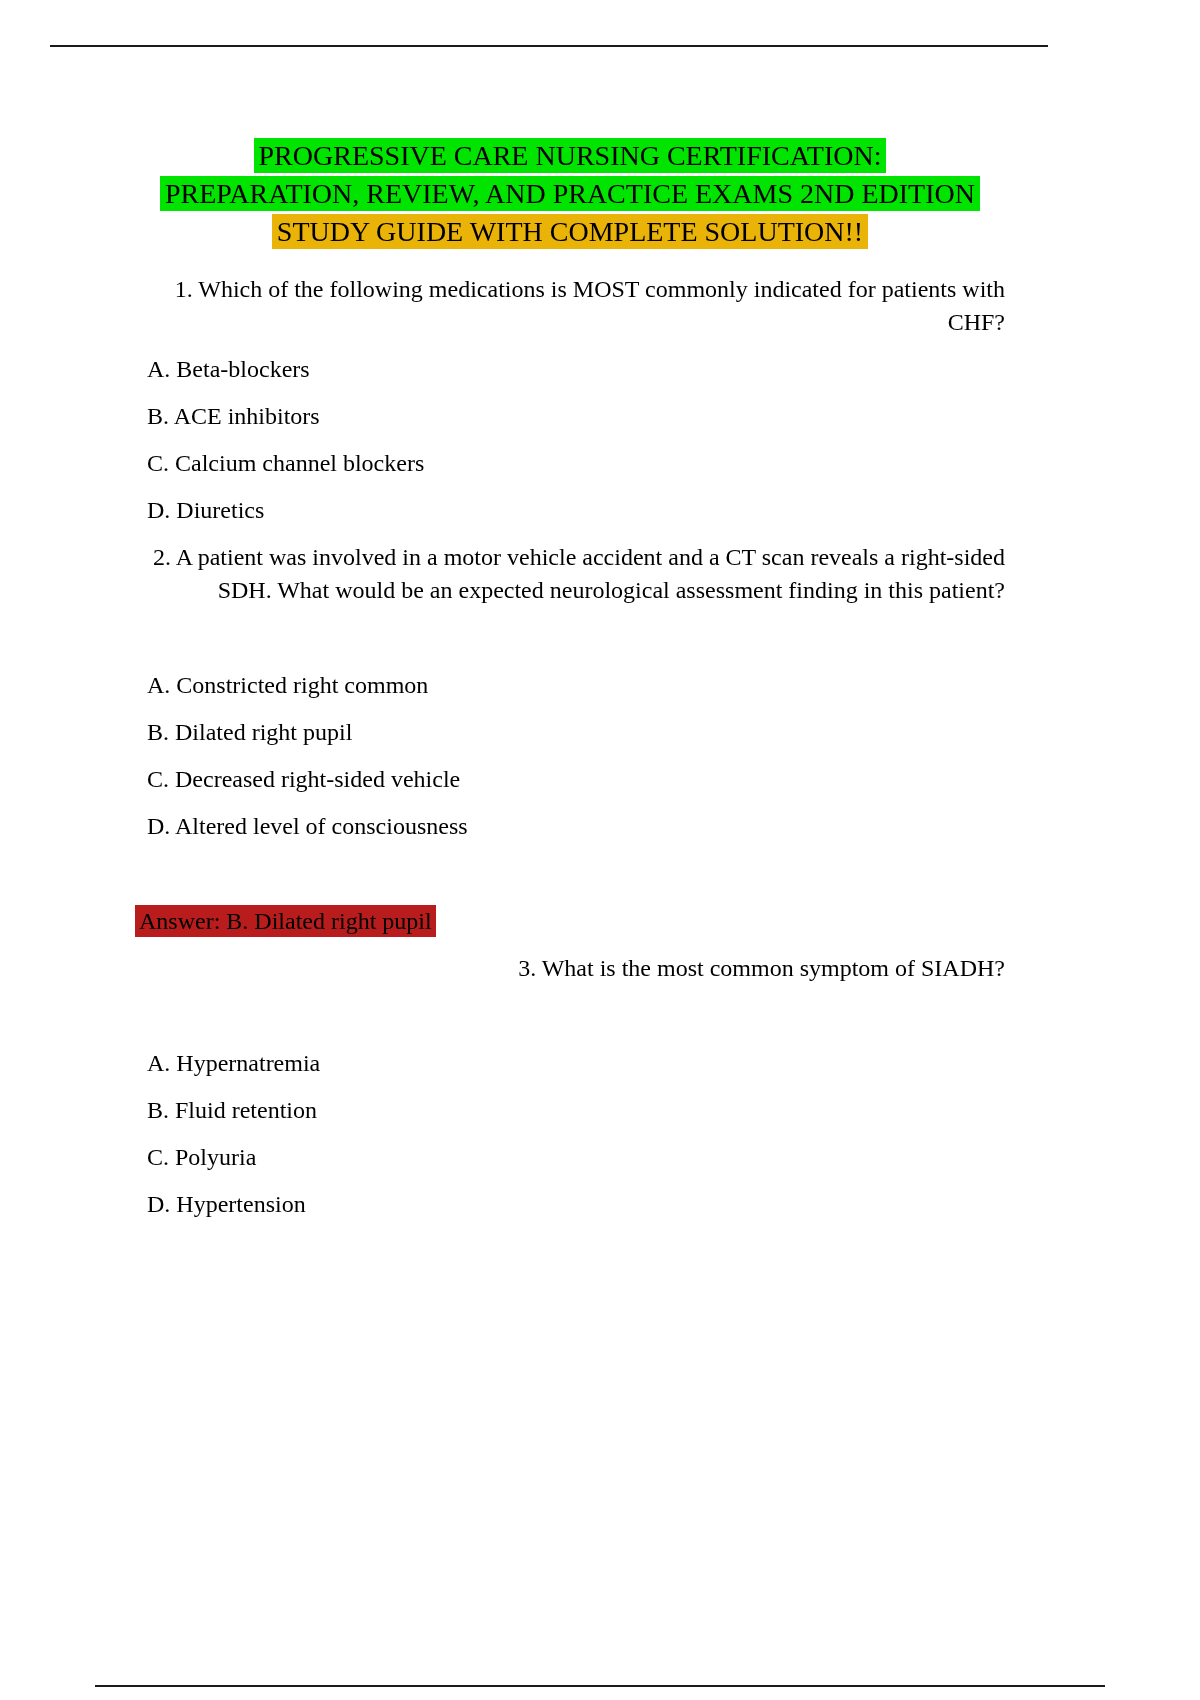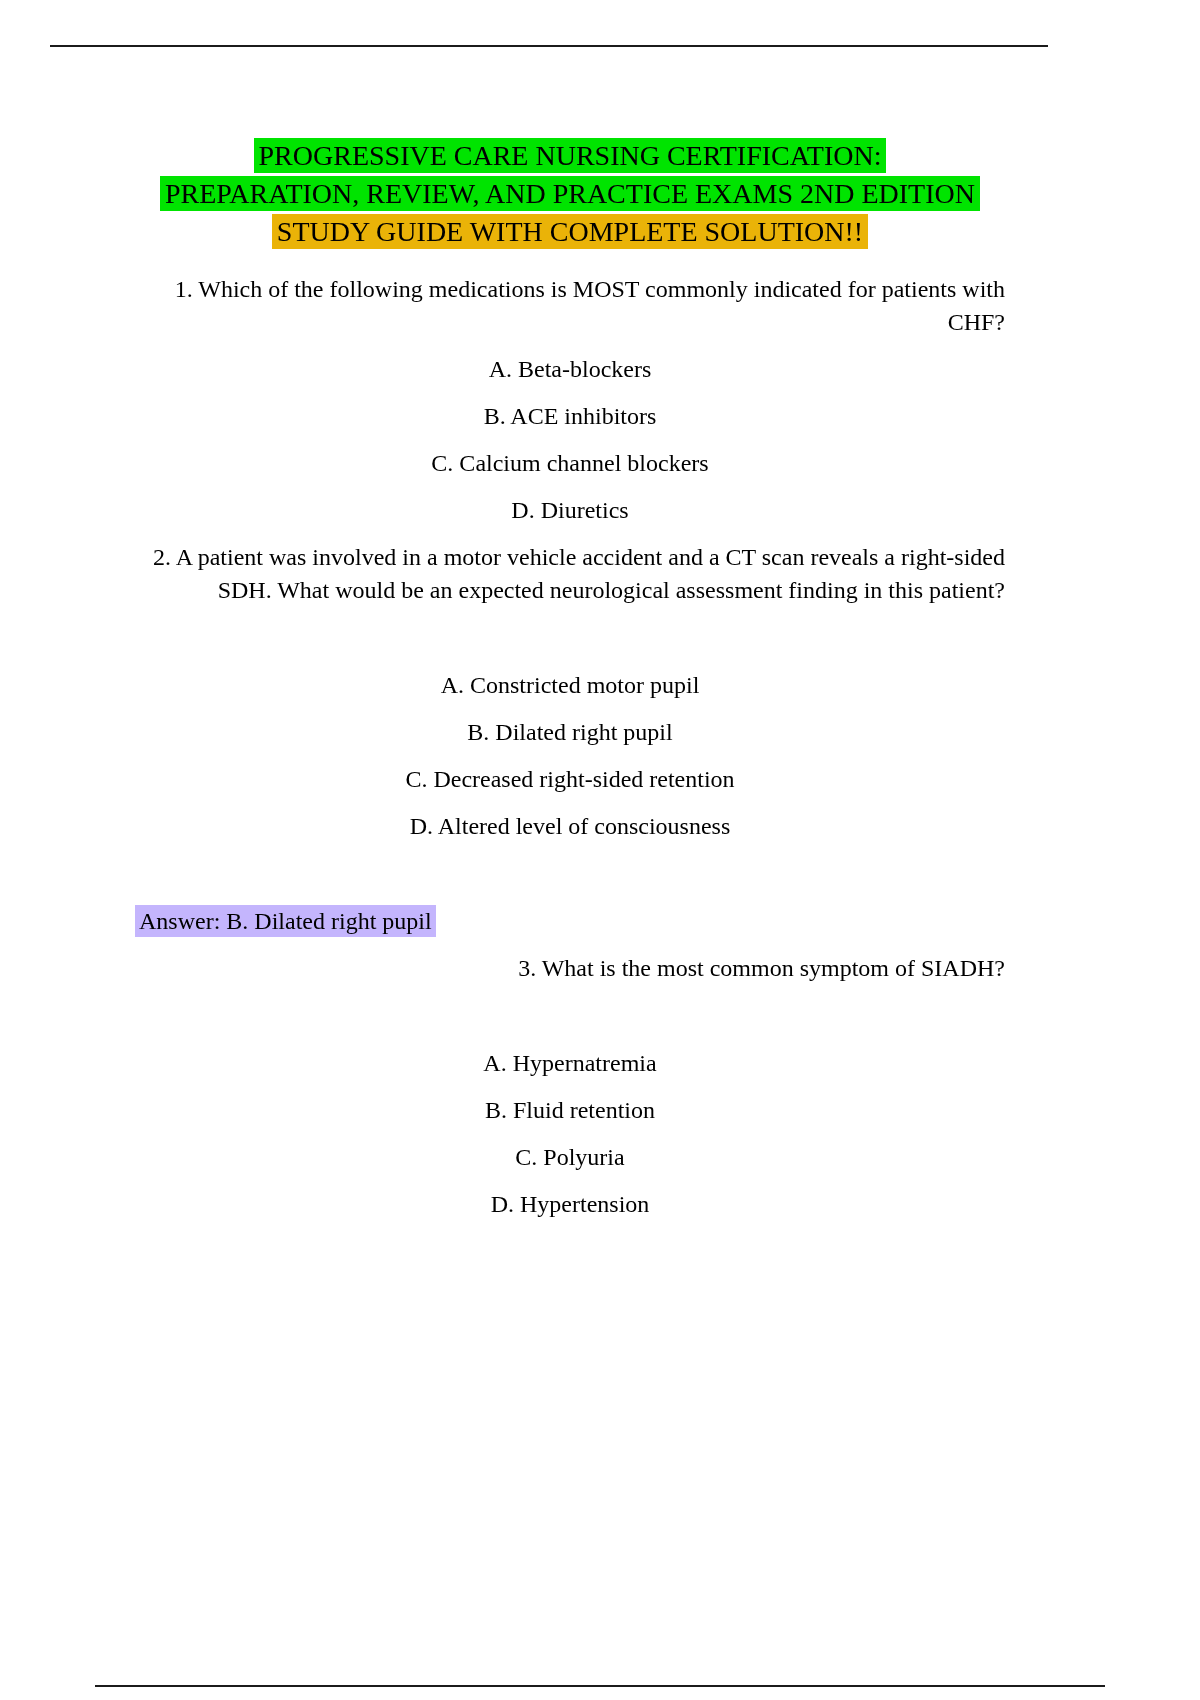--- a/index.html
+++ b/index.html
@@ -47,21 +47,21 @@
   }
   .question-block {
     margin: 0;
   }
   .question {
     font-size: 24px;
     line-height: 33px;
     margin: 0 0 14px 0;
     text-align: right;
   }
-  .options { margin: 12px; text-align: center; }
+  .options { margin: 12px; }
   .options.extra-space { margin-top: 62px; }
   .option {
     font-size: 24px;
     line-height: 33px;
     margin: 0 0 14px 0;
   }
   .answer-line {
     font-size: 24px;
     line-height: 33px;
     margin: 62px 0 14px 0;
@@ -87,26 +87,26 @@
           <p class="option">A. Beta-blockers</p>
           <p class="option">B. ACE inhibitors</p>
           <p class="option">C. Calcium channel blockers</p>
           <p class="option">D. Diuretics</p>
         </div>
   </section>
 
   <section class="question-block">
     <p class="question">2. A patient was involved in a motor vehicle accident and a CT scan reveals a right-sided SDH. What would be an expected neurological assessment finding in this patient?</p>
     <div class="options extra-space">
-          <p class="option">A. Constricted motor pupil</p>
+          <p class="option">A. Constricted right common</p>
           <p class="option">B. Dilated right pupil</p>
-          <p class="option">C. Decreased right-sided retention</p>
+          <p class="option">C. Decreased right-sided vehicle</p>
           <p class="option">D. Altered level of consciousness</p>
         </div>
-    <p class="answer-line"><span class="hl-yellow answer" style="background: #c4b5fd;">Answer: B. Dilated right pupil</span></p>
+    <p class="answer-line"><span class="hl-yellow answer" style="background: #b91c1c;">Answer: B. Dilated right pupil</span></p>
   </section>
 
   <section class="question-block">
     <p class="question">3. What is the most common symptom of SIADH?</p>
     <div class="options extra-space">
           <p class="option">A. Hypernatremia</p>
           <p class="option">B. Fluid retention</p>
           <p class="option">C. Polyuria</p>
           <p class="option">D. Hypertension</p>
         </div>

